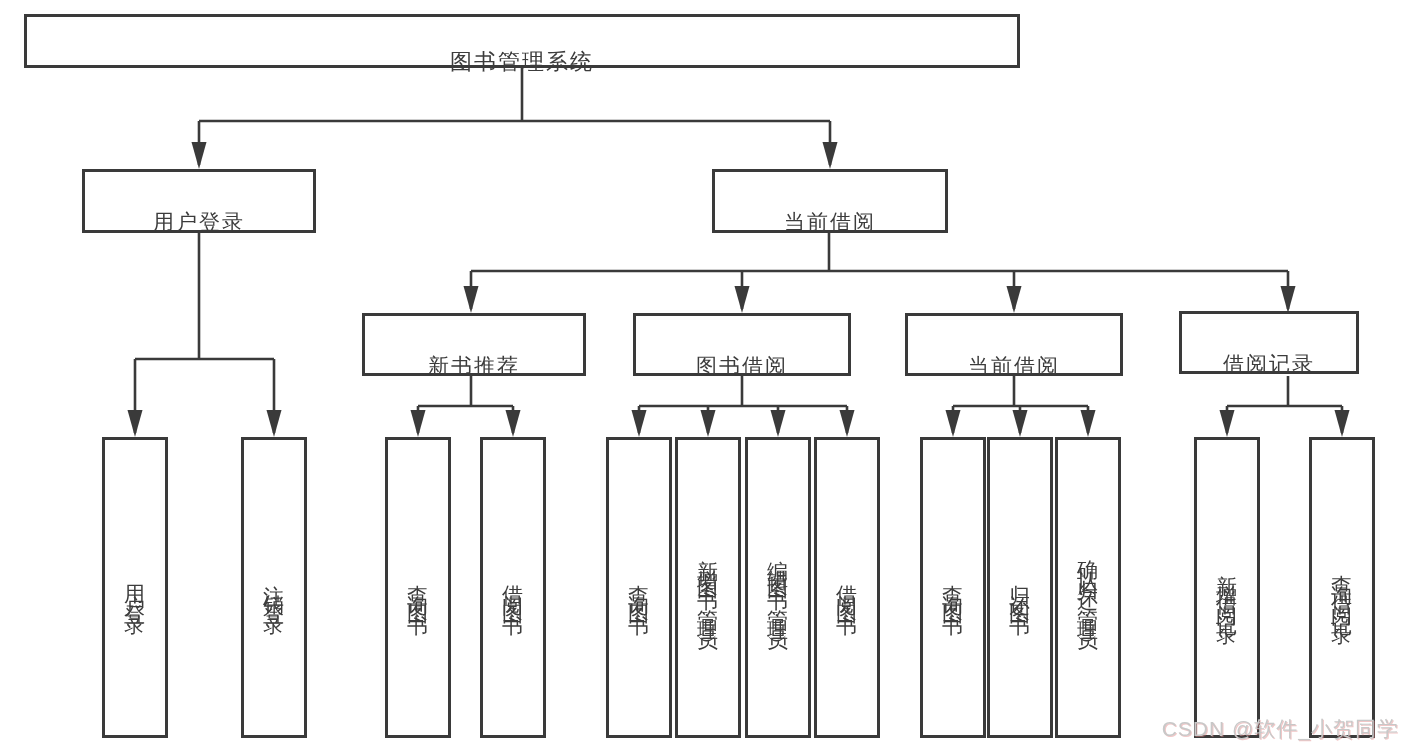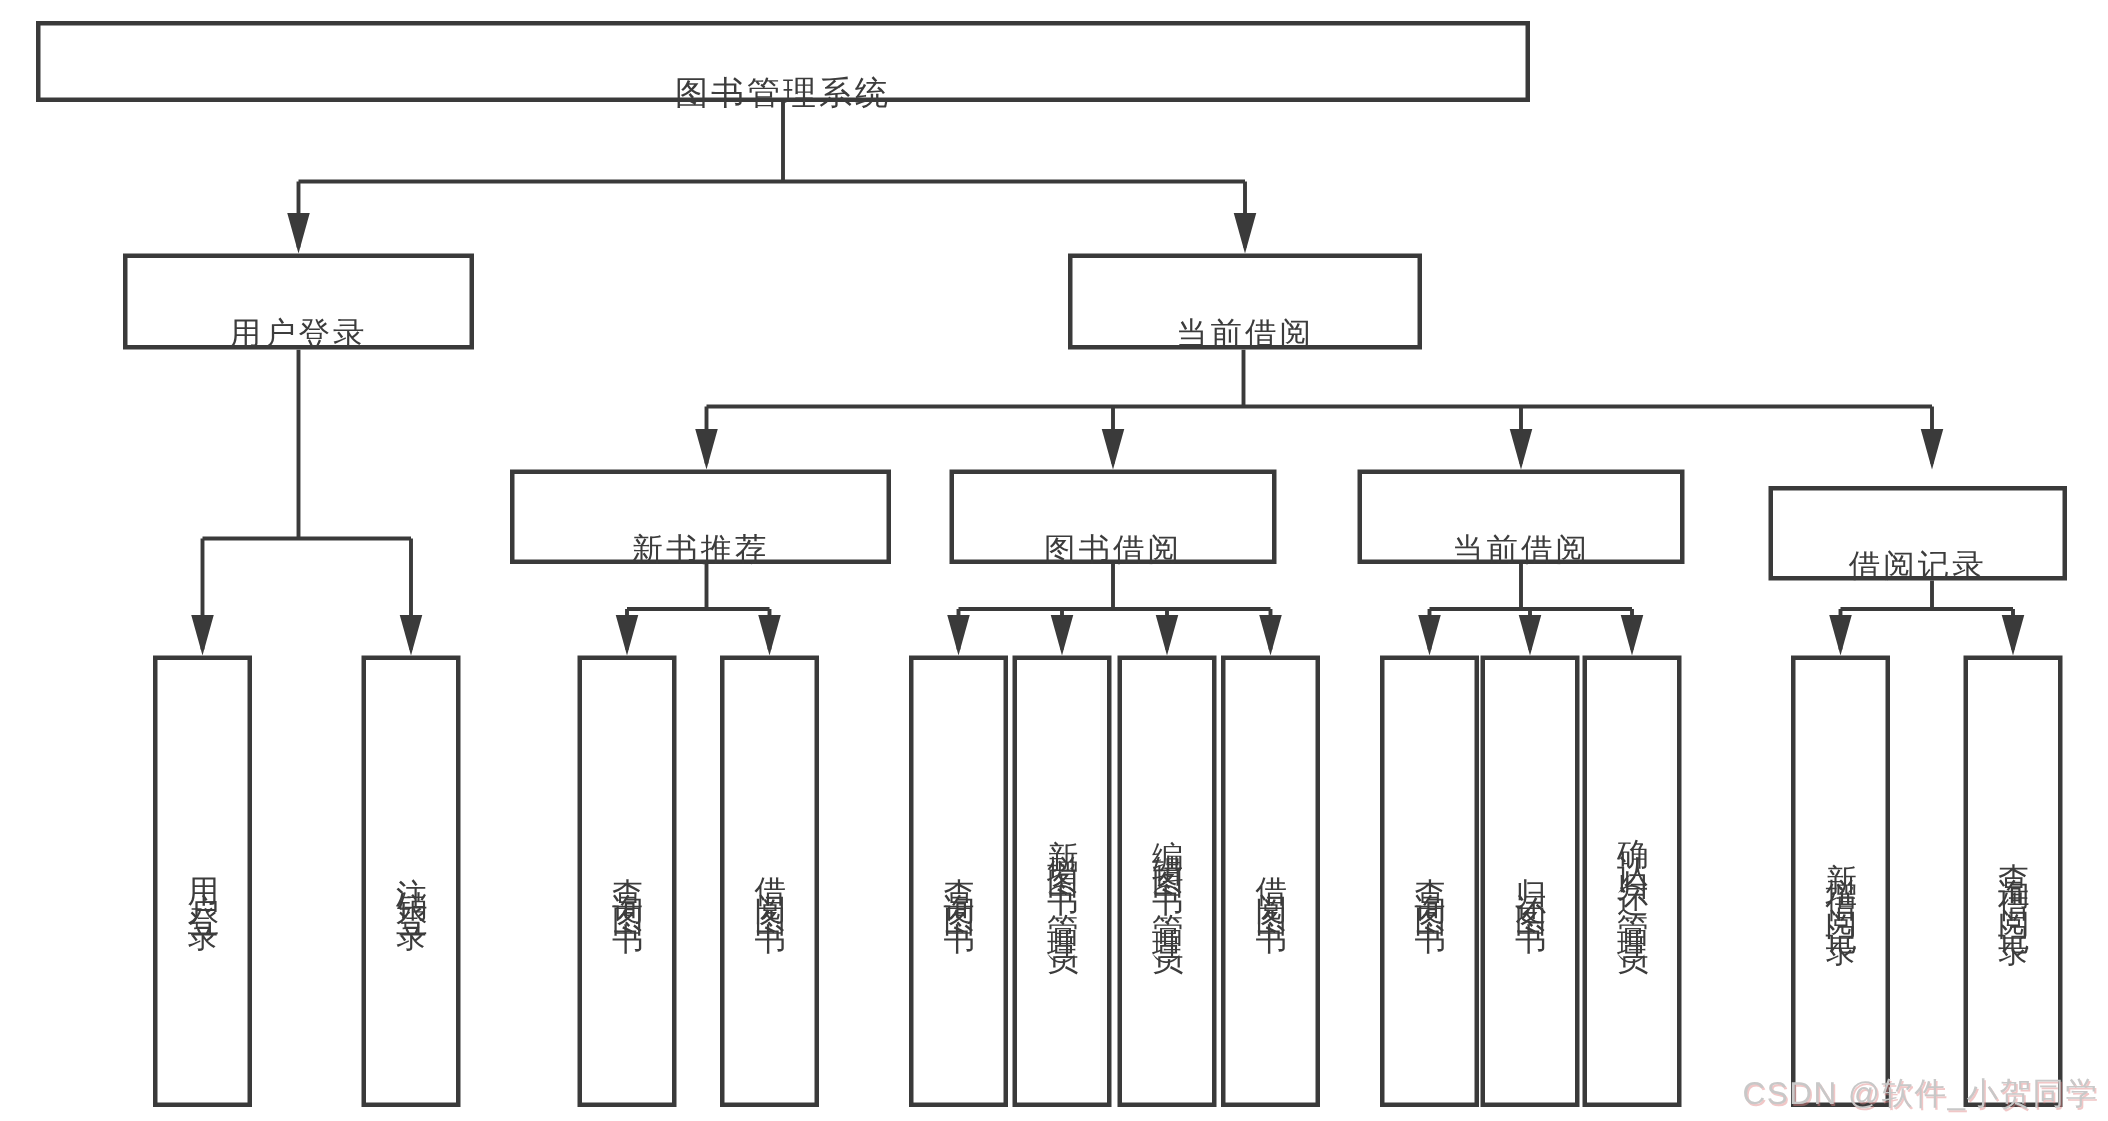--- a/index.html
+++ b/index.html
@@ -123,30 +123,30 @@
     <span class="hlabel">图书管理系统</span>
   </div>
 
   <div class="box" style="left:82px;top:169px;width:234px;height:64px">
     <span class="hlabel">用户登录</span>
   </div>
   <div class="box" style="left:712px;top:169px;width:236px;height:64px">
     <span class="hlabel">当前借阅</span>
   </div>
 
-  <div class="box" style="left:340px;top:313px;width:254px;height:63px">
+  <div class="box" style="left:362px;top:313px;width:224px;height:63px">
     <span class="hlabel">新书推荐</span>
   </div>
   <div class="box" style="left:905px;top:313px;width:218px;height:63px">
     <span class="hlabel">当前借阅</span>
   </div>
   <div class="box" style="left:633px;top:313px;width:218px;height:63px">
     <span class="hlabel">图书借阅</span>
   </div>
-  <div class="box" style="left:1179px;top:324px;width:199px;height:63px">
+  <div class="box" style="left:1179px;top:311px;width:180px;height:63px">
     <span class="hlabel">借阅记录</span>
   </div>
 
   <div class="box leaf" style="left:102px;top:437px;width:66px;height:301px">
     <span class="vlabel">用户登录</span>
   </div>
   <div class="box leaf" style="left:241px;top:437px;width:66px;height:301px">
     <span class="vlabel">注销登录</span>
   </div>
 

